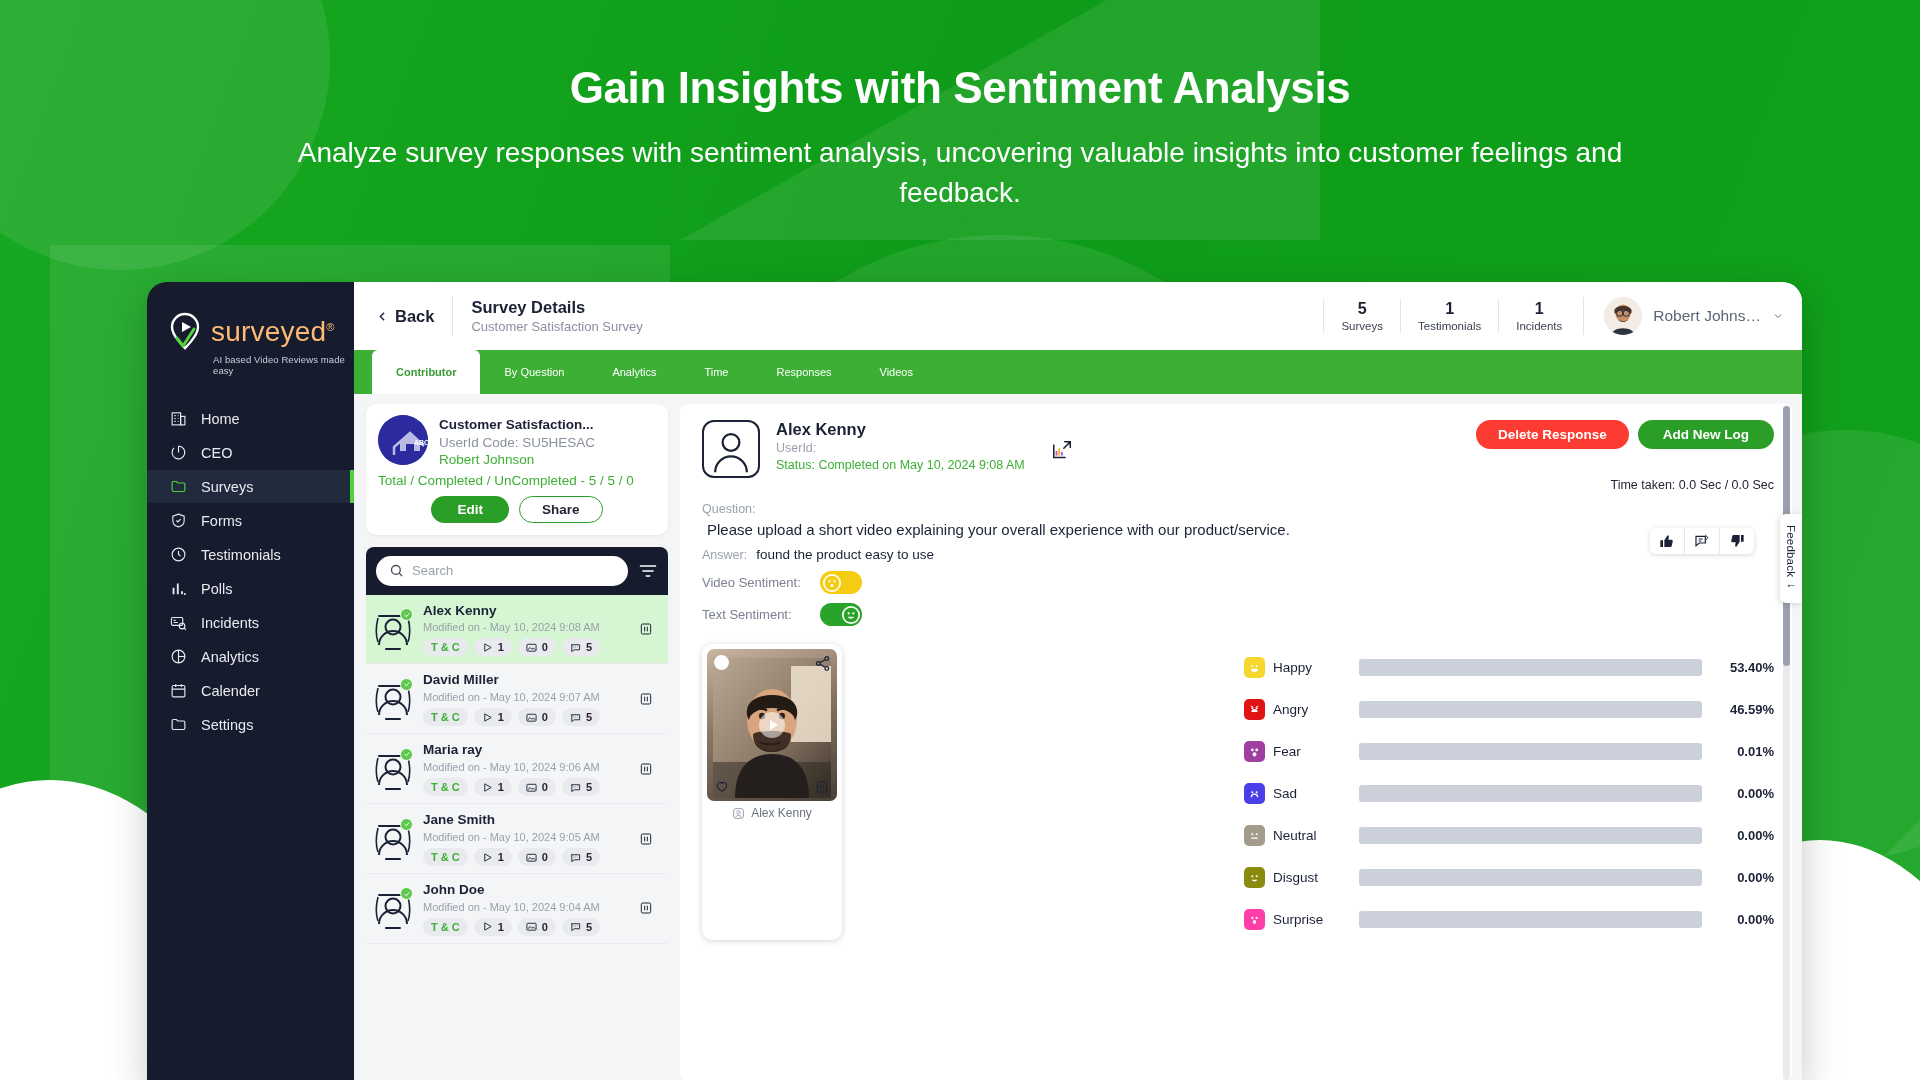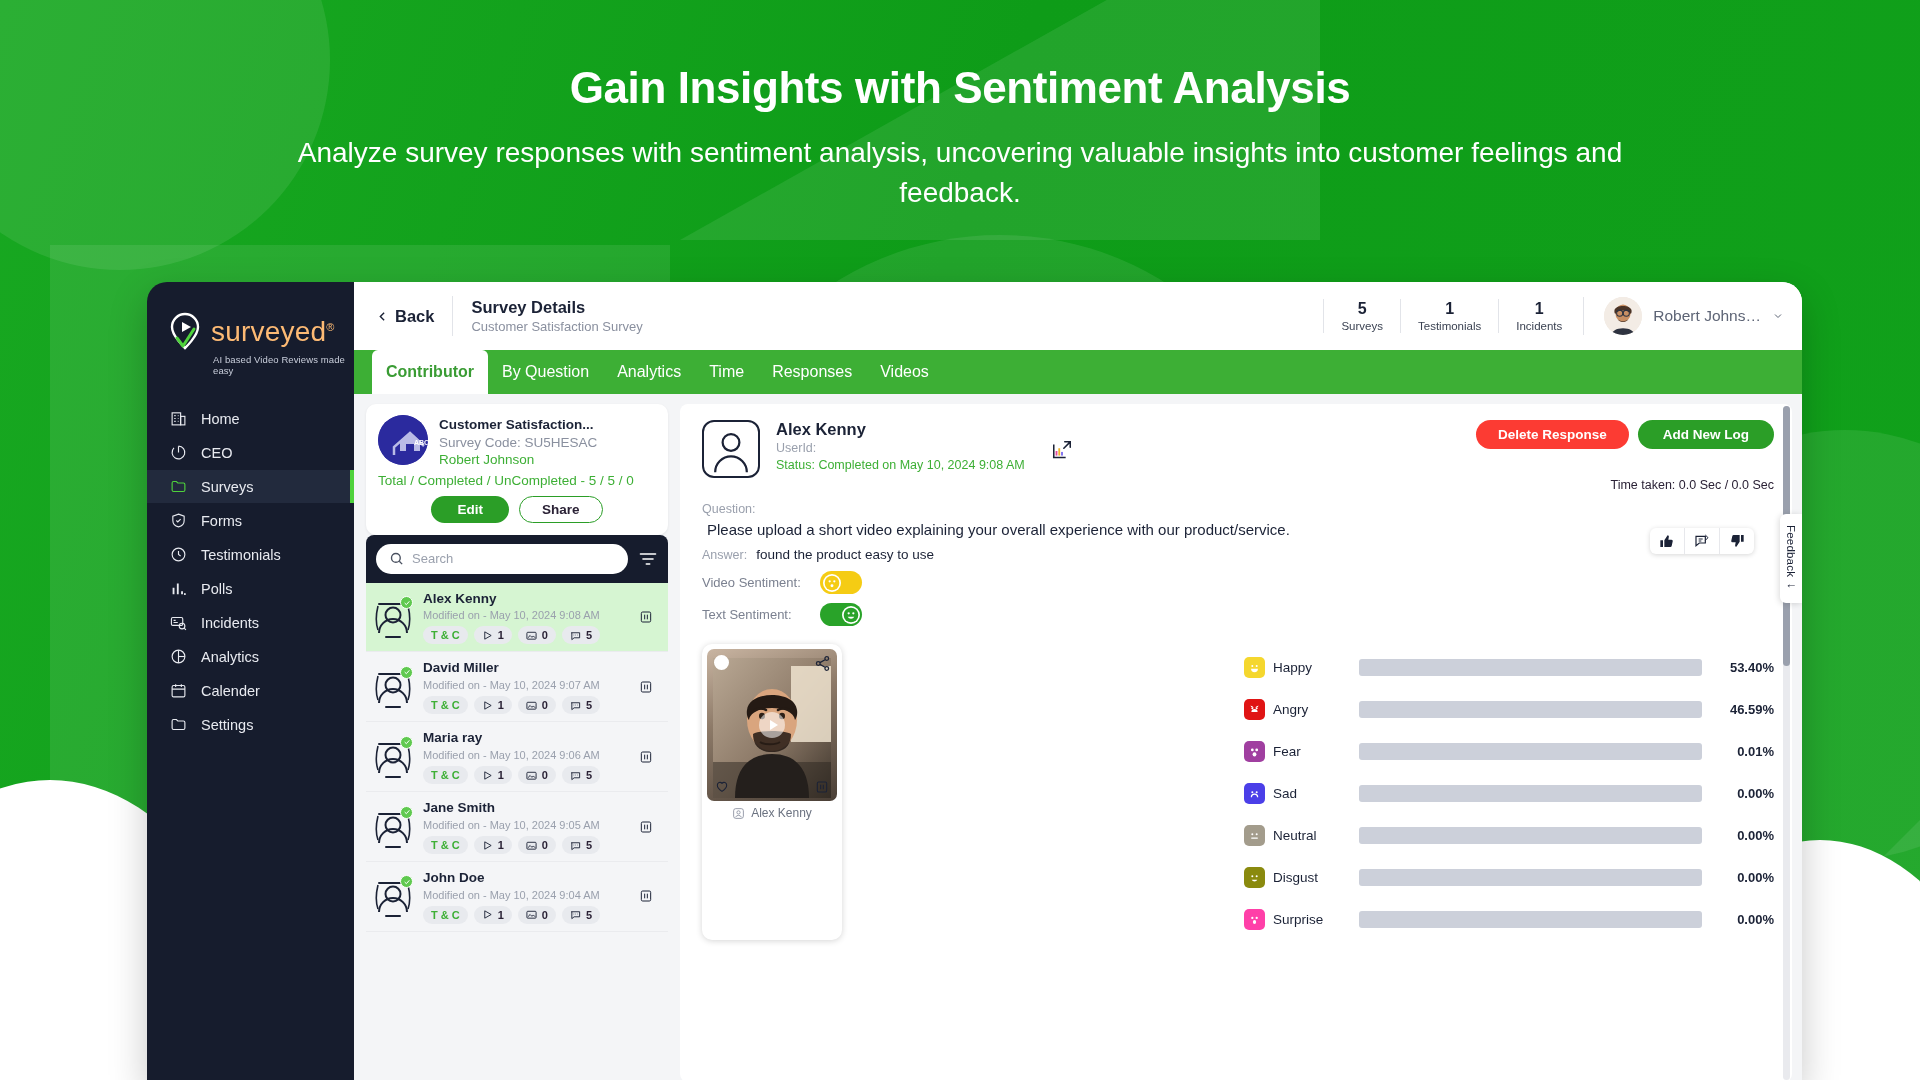--- a/index.html
+++ b/index.html
@@ -118,32 +118,32 @@
   .avatar {
     width: 38px; height: 38px; border-radius: 50%; background: #f0e9e2;
     display: flex; align-items: flex-end; justify-content: center; overflow: hidden; position: relative;
   }
   .user-name { font-size: 15.5px; color: #5d6475; }
   .caret { width: 12px; height: 12px; stroke: #5d6475; stroke-width: 2; fill: none; }
 
   
   .tabs { height: 44px; background: #3daf35; display: flex; align-items: stretch; padding-left: 18px; flex: 0 0 44px; }
   .tab {
-    display: flex; align-items: center; padding: 0 14px; color: #fff;
-    font-size: 16px; font-weight: 500; cursor: pointer;
+    display: flex; align-items: center; padding: 0 24px; color: #fff;
+    font-size: 11px; font-weight: 500; cursor: pointer;
   }
   .tab.active { background: #fff; color: #3a9c34; border-radius: 6px 6px 0 0; font-weight: 600; }
 
   
   .body { flex: 1; display: flex; min-height: 0; background: #f4f5f7; }
 
   
   .leftcol { width: 322px; flex: 0 0 322px; padding: 10px 8px 0 12px; display: flex; flex-direction: column; min-height: 0; }
   .card-survey {
-    background: #fff; border-radius: 10px; padding: 11px 12px 12px; margin-bottom: 0;
+    background: #fff; border-radius: 10px; padding: 11px 12px 12px; margin-bottom: 12px;
     box-shadow: 0 1px 3px rgba(0,0,0,0.07);
   }
   .cs-top { display: flex; gap: 11px; }
   .cs-logo {
     width: 50px; height: 50px; border-radius: 50%; background: #2b2a9e; flex: 0 0 50px;
     display: flex; align-items: center; justify-content: center; position: relative; overflow: hidden;
   }
   .cs-info { line-height: 1.3; min-width: 0; padding-top: 1px; }
   .cs-name { font-size: 13.5px; font-weight: 700; color: #1b2236; white-space: nowrap; overflow: hidden; text-overflow: ellipsis; }
   .cs-code { font-size: 13.5px; color: #8a909f; }
@@ -518,21 +518,21 @@
             <div class="cs-logo">
               <svg viewBox="0 0 50 50" width="50" height="50">
                 <circle cx="25" cy="25" r="25" fill="#2b2a9e"></circle>
                 <path d="M22 36 L22 26 L32 17 L42 26 L42 36 L36 36 L36 29 L28 29 L28 36 Z" fill="#b9bbe6"></path>
                 <path d="M16 40 L16 32 L32 18 L46 31" fill="none" stroke="#b9bbe6" stroke-width="2.5"></path>
                 <text x="36" y="30" font-size="7" fill="#ffffff" font-family="Liberation Sans, sans-serif" font-weight="700">ABC</text>
               </svg>
             </div>
             <div class="cs-info">
               <div class="cs-name">Customer Satisfaction...</div>
-              <div class="cs-code">Survey Code: SU5HESAC</div>
+              <div class="cs-code">UserId Code: SU5HESAC</div>
               <div class="cs-owner">Robert Johnson</div>
             </div>
           </div>
           <div class="cs-totals">Total / Completed / UnCompleted - 5 / 5 / 0</div>
           <div class="cs-btns">
             <button class="btn-edit">Edit</button>
             <button class="btn-share">Share</button>
           </div>
         </div>
 

